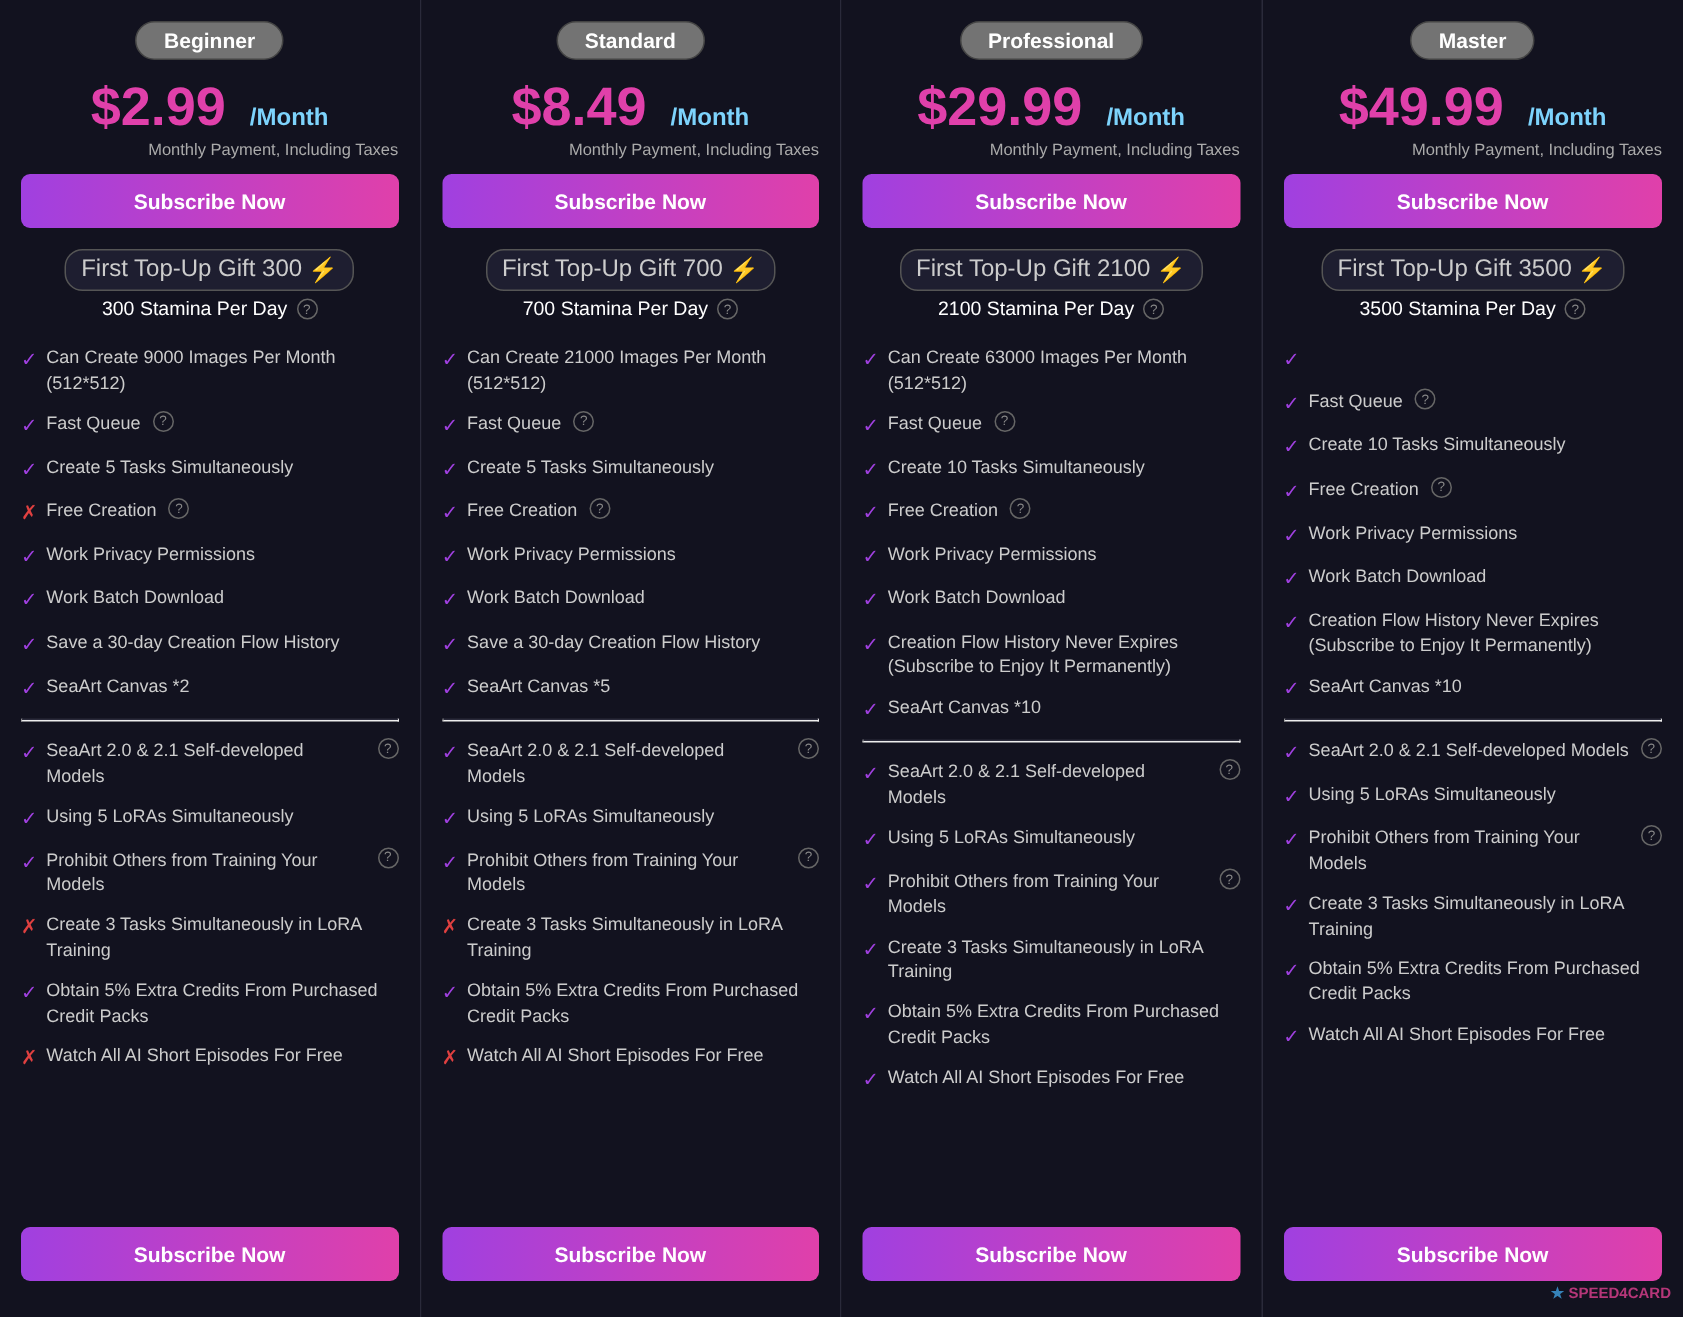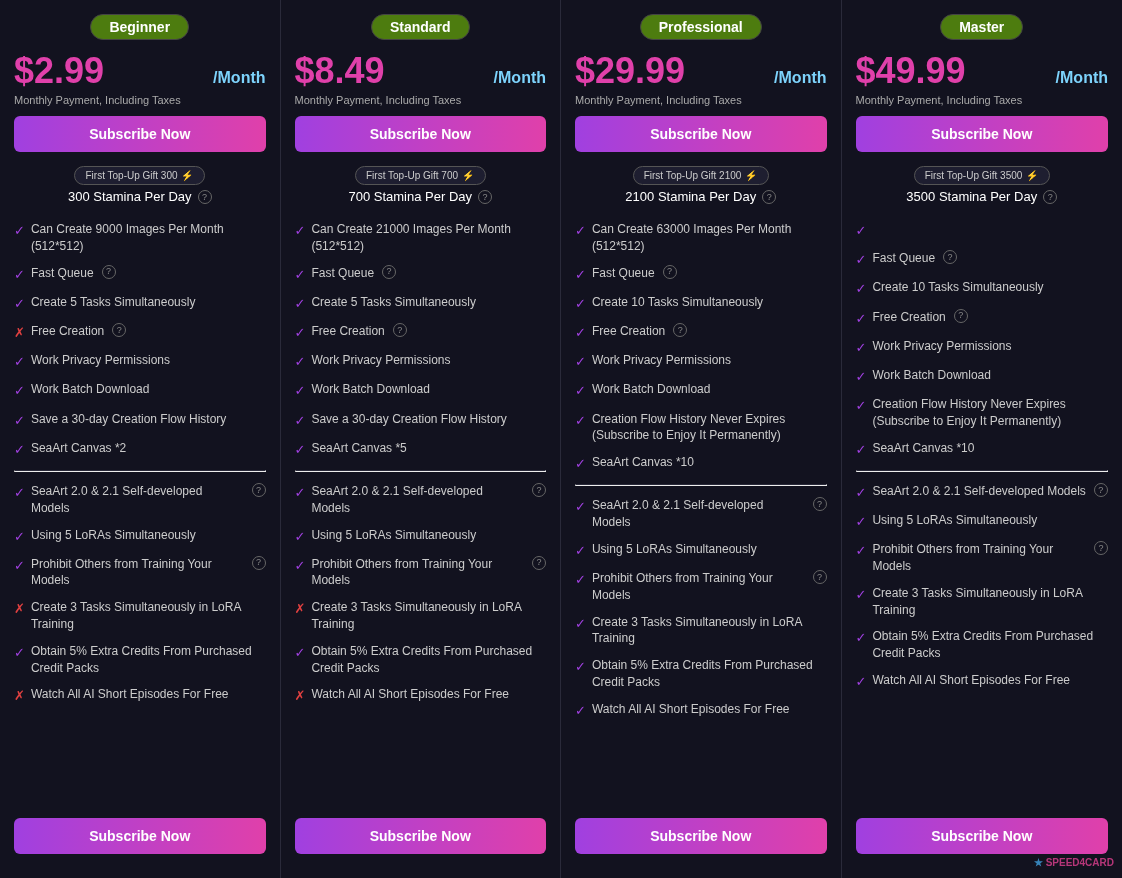--- a/index.html
+++ b/index.html
@@ -22,51 +22,51 @@
       padding: 14px 14px 0 14px;
       display: flex;
       flex-direction: column;
       background: #12121f;
       position: relative;
     }
     .plan-col:last-child { border-right: none; }
 
     .plan-badge {
       display: inline-block;
-      background: #4d7c0f;
+      background: #737373;
       color: #fff;
       padding: 4px 18px;
       border-radius: 16px;
       font-size: 14px;
       font-weight: bold;
       text-align: center;
       margin-bottom: 10px;
       align-self: center;
       border: 1px solid #444;
     }
 
     .price-row {
       display: flex;
       align-items: baseline;
       gap: 16px;
       margin-bottom: 2px;
-      justify-content: space-between;
+      justify-content: center;
     }
     .price-main {
       font-size: 36px;
       font-weight: bold;
       color: #e040aa;
     }
     .price-period {
       font-size: 16px;
       color: #7dd3fc;
       font-weight: bold;
     }
     .price-note {
-      text-align: left;
+      text-align: right;
       color: #aaa;
       font-size: 11px;
       margin-bottom: 10px;
     }
 
     .subscribe-btn {
       width: 100%;
       padding: 10px;
       border-radius: 6px;
       border: none;
@@ -78,21 +78,21 @@
       margin-bottom: 14px;
     }
 
     .topup-badge {
       display: flex;
       align-items: center;
       justify-content: center;
       background: #1e1e30;
       border: 1px solid #555;
       border-radius: 12px;
-      font-size: 10px;
+      font-size: 16px;
       color: #ccc;
       padding: 3px 10px;
       gap: 4px;
       align-self: center;
       margin-bottom: 4px;
     }
     .topup-badge .lightning { color: #f0c030; }
 
     .stamina-row {
       text-align: center;

